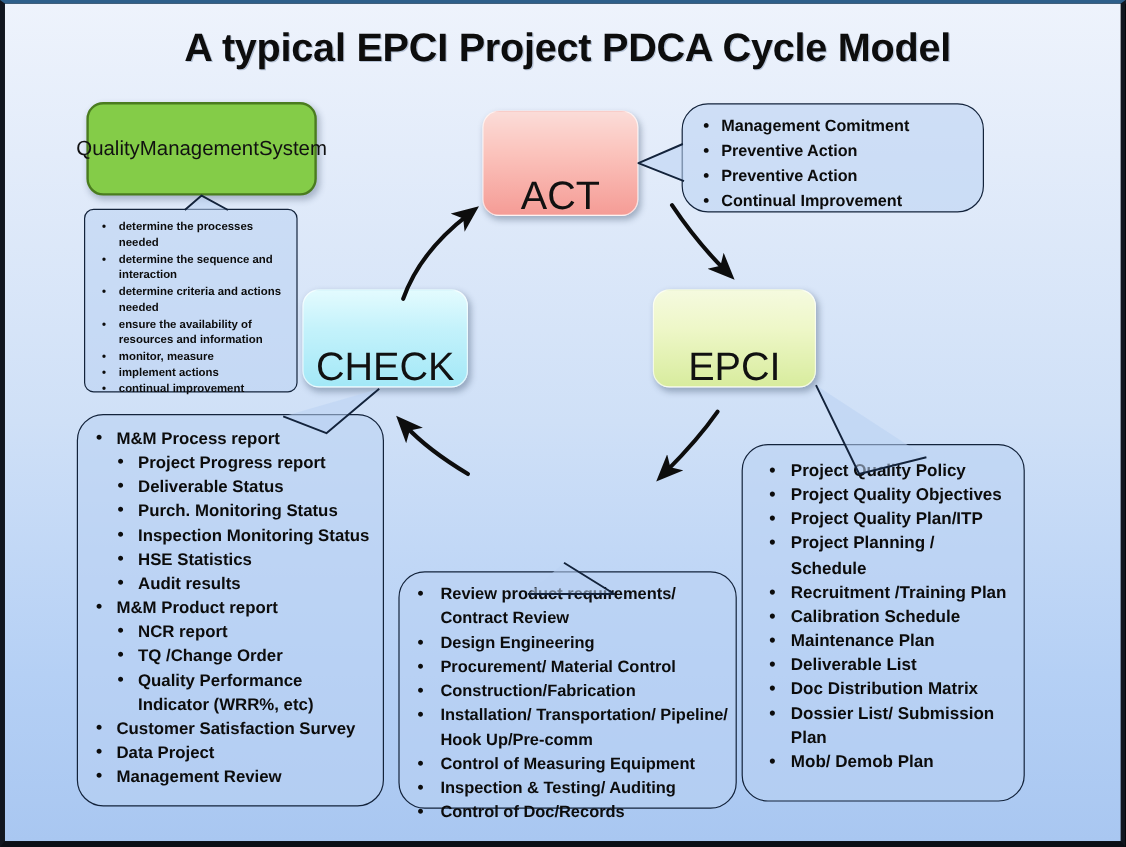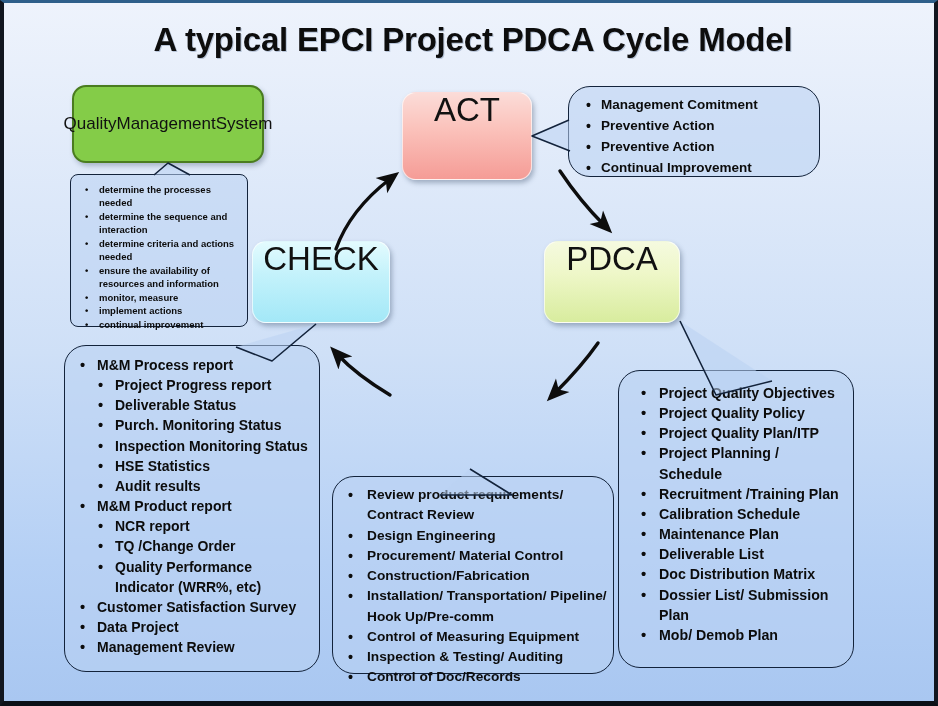--- a/index.html
+++ b/index.html
@@ -33,21 +33,21 @@
     color: #0d0d0d;
     letter-spacing: -0.2px;
     text-shadow: 1px 1px 0 rgba(120,140,170,0.45);
   }
 
   
   .pdca-box {
     position: absolute;
     border-radius: 14px;
     display: flex;
-    align-items: flex-start;
+    align-items: flex-end;
     justify-content: center;
     font-size: 33px;
     color: #111;
     box-shadow: 2px 3px 5px rgba(40,60,90,0.35);
     border: 1px solid rgba(255,255,255,0.65);
   }
   .pdca-box span { line-height: 1; }
 
   #box-act {
     left: 398px; top: 89px; width: 130px; height: 88px;
@@ -189,21 +189,21 @@
     <div id="qms">
       <span>Quality</span>
       <span>Management</span>
       <span>System</span>
     </div>
 
     <div class="pdca-box" id="box-act">
       <span>ACT</span>
     </div>
     <div class="pdca-box" id="box-plan">
-      <span>PDCA</span>
+      <span>EPCI</span>
     </div>
     <div class="pdca-box" id="box-check">
       <span>CHECK</span>
     </div>
 
     <div class="callout" id="callout-qms">
       <ul>
           <li>determine the processes needed</li>
           <li>determine the sequence and interaction</li>
           <li>determine criteria and actions needed</li>
@@ -218,22 +218,22 @@
       <ul>
           <li>Management Comitment</li>
           <li>Preventive Action</li>
           <li>Preventive Action</li>
           <li>Continual Improvement</li>
         </ul>
     </div>
 
     <div class="callout" id="callout-plan">
       <ul>
+          <li>Project Quality Policy</li>
           <li>Project Quality Objectives</li>
-          <li>Project Quality Policy</li>
           <li>Project Quality Plan/ITP</li>
           <li>Project Planning / Schedule</li>
           <li>Recruitment /Training Plan</li>
           <li>Calibration Schedule</li>
           <li>Maintenance Plan</li>
           <li>Deliverable List</li>
           <li>Doc Distribution Matrix</li>
           <li>Dossier List/ Submission Plan</li>
           <li>Mob/ Demob Plan</li>
         </ul>

